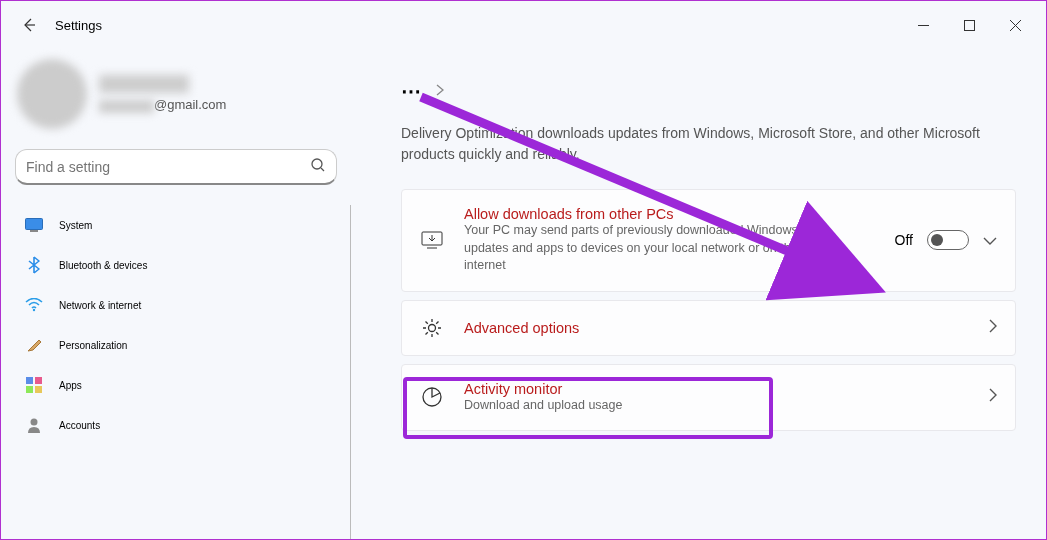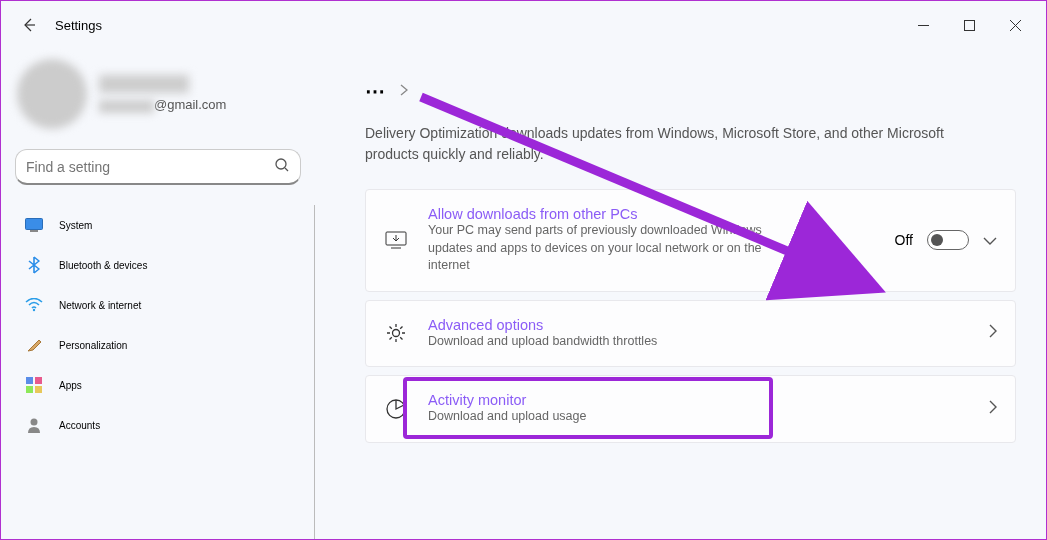--- a/index.html
+++ b/index.html
@@ -6,21 +6,21 @@
     body { background: #f6f8fc; width: 1047px; height: 540px; overflow: hidden; border: 1px solid #b030d0; position: relative; }
     
     .titlebar { display: flex; align-items: center; height: 48px; padding: 0 8px; }
     .back-btn { width: 40px; height: 40px; display: flex; align-items: center; justify-content: center; cursor: pointer; }
     .app-title { font-size: 13px; margin-left: 6px; }
     .win-controls { margin-left: auto; display: flex; }
     .win-btn { width: 46px; height: 40px; display: flex; align-items: center; justify-content: center; cursor: pointer; }
     
     .layout { display: flex; height: calc(100% - 48px); }
     
-    .sidebar { width: 314px; padding: 10px 14px 0 14px; display: flex; flex-direction: column; }
+    .sidebar { width: 350px; padding: 10px 14px 0 14px; display: flex; flex-direction: column; }
     .profile { display: flex; align-items: center; gap: 12px; margin-bottom: 20px; padding-left: 2px; }
     .avatar { width: 70px; height: 70px; border-radius: 50%; background: #ccc; filter: blur(4px); }
     .profile-text { display: flex; flex-direction: column; }
     .profile-name { font-size: 15px; font-weight: 600; filter: blur(5px); background: #ccc; width: 90px; height: 18px; margin-bottom: 4px; }
     .profile-email { font-size: 13px; color: #555; }
     .profile-email .blurred { display: inline-block; filter: blur(4px); background: #ccc; width: 55px; height: 13px; vertical-align: middle; }
     
     .search-box { display: flex; align-items: center; background: #fff; border: 1px solid #ccc; border-bottom: 2px solid #888; border-radius: 12px; height: 36px; padding: 0 10px; margin-bottom: 20px; }
     .search-box input { border: none; outline: none; flex: 1; font-size: 14px; background: transparent; }
     .search-icon { color: #555; }
@@ -32,21 +32,21 @@
     .main { flex: 1; padding: 30px 30px 0 50px; overflow-y: auto; }
     .breadcrumb { display: flex; align-items: center; gap: 14px; margin-bottom: 20px; }
     .bc-more { font-size: 20px; font-weight: bold; letter-spacing: 1px; cursor: pointer; }
     .bc-chevron { color: #888; }
     .page-title { font-size: 28px; font-weight: 600; }
     .page-desc { font-size: 14px; color: #555; line-height: 1.5; margin-bottom: 24px; max-width: 580px; }
     
     .card { background: #fdfdfe; border: 1px solid #e8e8ec; border-radius: 4px; padding: 16px 18px; display: flex; align-items: center; gap: 20px; margin-bottom: 8px; cursor: pointer; }
     .card-icon { width: 24px; display: flex; justify-content: center; color: #333; }
     .card-body { flex: 1; }
-    .card-title { font-size: 14.5px; color: #8b5cf6; }
+    .card-title { font-size: 14.5px; color: #b91c1c; }
     .card-sub { font-size: 12.5px; color: #666; line-height: 1.4; }
     .card-right { display: flex; align-items: center; gap: 14px; }
     .toggle-label { font-size: 14px; margin-left: 41px; }
     .toggle { width: 42px; height: 20px; border-radius: 10px; border: 1px solid #666; background: #fff; position: relative; }
     .toggle::after { content: ''; position: absolute; width: 12px; height: 12px; border-radius: 50%; background: #555; left: 3px; top: 3px; }
     .chevron { color: #666; }
     
     .highlight-box { position: absolute; border: 4px solid #9c27d8; border-radius: 4px; pointer-events: none; }
     .arrow-overlay { position: absolute; pointer-events: none; }
   </style>
@@ -191,21 +191,20 @@
 
     <div class="card">
       <div class="card-icon">
         <svg width="22" height="22" viewBox="0 0 22 22">
             <circle cx="11" cy="11" r="3.5" stroke="#333" fill="none" stroke-width="1.3"></circle>
             <path d="M11 2 L11 5 M11 17 L11 20 M2 11 L5 11 M17 11 L20 11 M4.5 4.5 L6.8 6.8 M15.2 15.2 L17.5 17.5 M4.5 17.5 L6.8 15.2 M15.2 6.8 L17.5 4.5" stroke="#333" stroke-width="1.3"></path>
           </svg>
       </div>
       <div class="card-body">
         <div class="card-title">Advanced options</div>
-        <div class="card-sub">Download and upload bandwidth throttles</div>
       </div>
       <div class="card-right">
         <span class="chevron"><svg width="8" height="14">
               <path d="M1 1 L7 7 L1 13" stroke="#555" stroke-width="1.4" fill="none"></path>
             </svg></span>
       </div>
     </div>
 
     <div class="card">
       <div class="card-icon">

